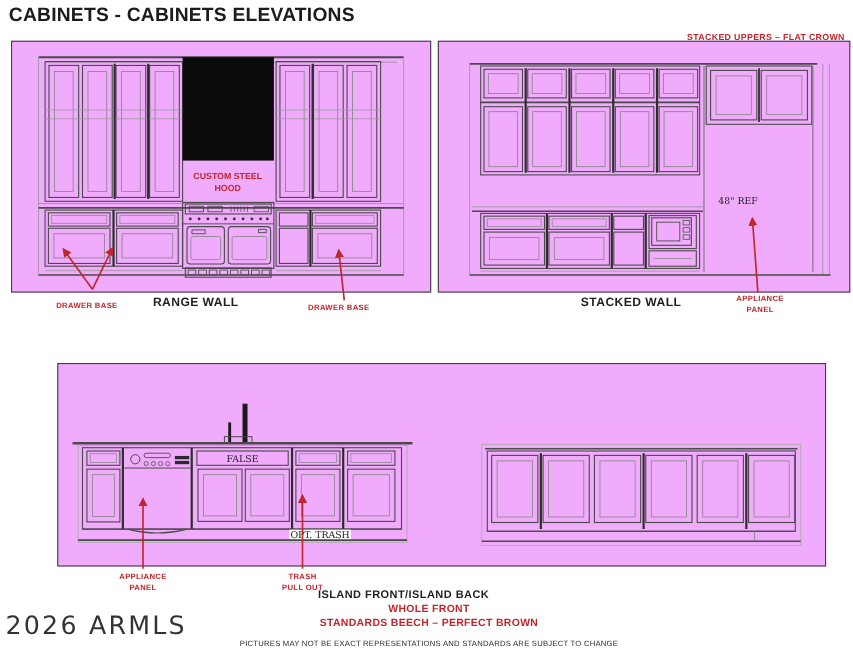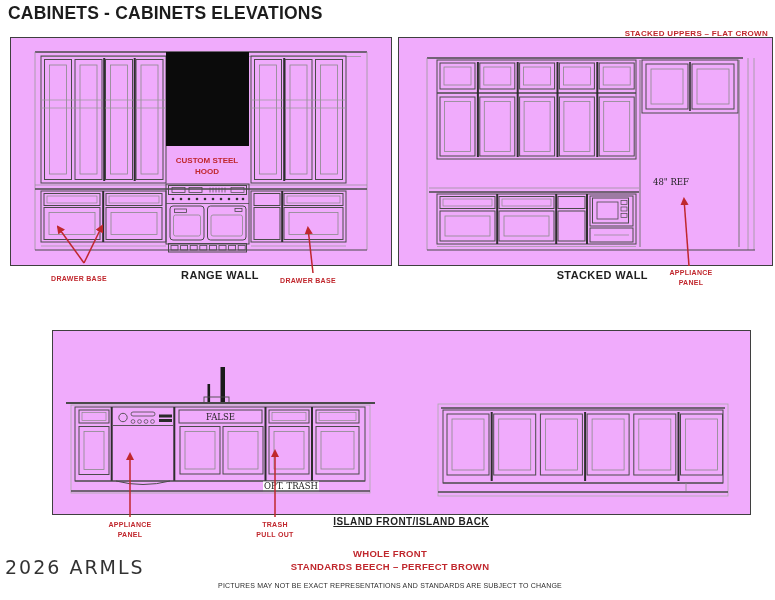--- a/index.html
+++ b/index.html
@@ -4,26 +4,26 @@
 <style>
   html,body{margin:0;padding:0;background:#fff;}
   body{width:775px;height:600px;position:relative;overflow:hidden;
        font-family:"Liberation Sans",sans-serif;-webkit-font-smoothing:antialiased;}
   .abs{position:absolute;}
   .page-title{left:8px;top:3px;font-size:17.5px;font-weight:600;letter-spacing:.2px;color:#1c1c1c;}
   .panel{position:absolute;border:1.6px solid #3f3f3f;background:#f0abfc;}
   #panel-range{left:10px;top:37px;width:380px;height:227px;}
   #panel-fridge{left:398px;top:37px;width:373px;height:227px;}
   #panel-island{left:52px;top:330px;width:697px;height:183px;}
-  .wall-label{font-size:11px;font-weight:700;color:#1f1f1f;letter-spacing:.4px;text-align:right;}
+  .wall-label{font-size:11px;font-weight:700;color:#1f1f1f;letter-spacing:.4px;text-align:left;}
   .red-label{color:#C0272D;font-size:7px;font-weight:700;letter-spacing:.3px;text-align:center;line-height:9.5px;}
   .red-note{color:#C0272D;font-size:8px;font-weight:700;letter-spacing:.3px;}
   .footer-red{left:90px;width:600px;text-align:center;color:#C0272D;font-weight:700;font-size:9.5px;letter-spacing:.3px;}
   .footer-disc{left:60px;width:660px;text-align:center;color:#2c2c2c;font-size:7px;letter-spacing:.2px;}
-  .watermark{left:5px;top:556px;font-size:19px;color:#161616;letter-spacing:2px;opacity:.88;
+  .watermark{left:5px;top:556px;font-size:23px;color:#161616;letter-spacing:2px;opacity:.88;
              font-family:"DejaVu Sans",sans-serif;}
   svg{display:block;}
   #annot-overlay{position:absolute;left:0;top:0;pointer-events:none;z-index:6;}
   .cadtxt{font-family:"DejaVu Serif",serif;fill:#222;}
   .redsvg{font-family:"Liberation Sans",sans-serif;font-weight:700;fill:#C0272D;}
 </style>
 </head>
 <body>
 
 <div class="abs page-title">CABINETS - CABINETS ELEVATIONS</div>
@@ -325,21 +325,21 @@
         <line x1="385" y1="161" x2="675" y2="161" stroke-width="1.4"></line>
       </g>
     </g>
     <text x="167.5" y="89" class="cadtxt" font-size="8.5" text-anchor="middle">FALSE</text>
     <text x="238" y="158" class="cadtxt" font-size="8.5" text-anchor="middle">OPT. TRASH</text>
   </svg>
 </div>
 
 <div class="abs wall-label" style="left:139px;top:269px;width:120px;">RANGE WALL</div>
 <div class="abs wall-label" style="left:528px;top:269px;width:120px;">STACKED WALL</div>
-<div class="abs wall-label" style="left:289px;top:516px;width:200px;font-size:10px;text-decoration:underline;">ISLAND FRONT/ISLAND BACK</div>
+<div class="abs wall-label" style="left:289px;top:536px;width:200px;font-size:10px;">ISLAND FRONT/ISLAND BACK</div>
 
 <div class="abs red-label" style="left:29px;top:274px;width:100px;">DRAWER BASE</div>
 <div class="abs red-label" style="left:258px;top:276px;width:100px;">DRAWER BASE</div>
 <div class="abs red-label" style="left:641px;top:268px;width:100px;">
   <div>APPLIANCE</div>
   <div>PANEL</div>
 </div>
 <div class="abs red-label" style="left:80px;top:520px;width:100px;">
   <div>APPLIANCE</div>
   <div>PANEL</div>

